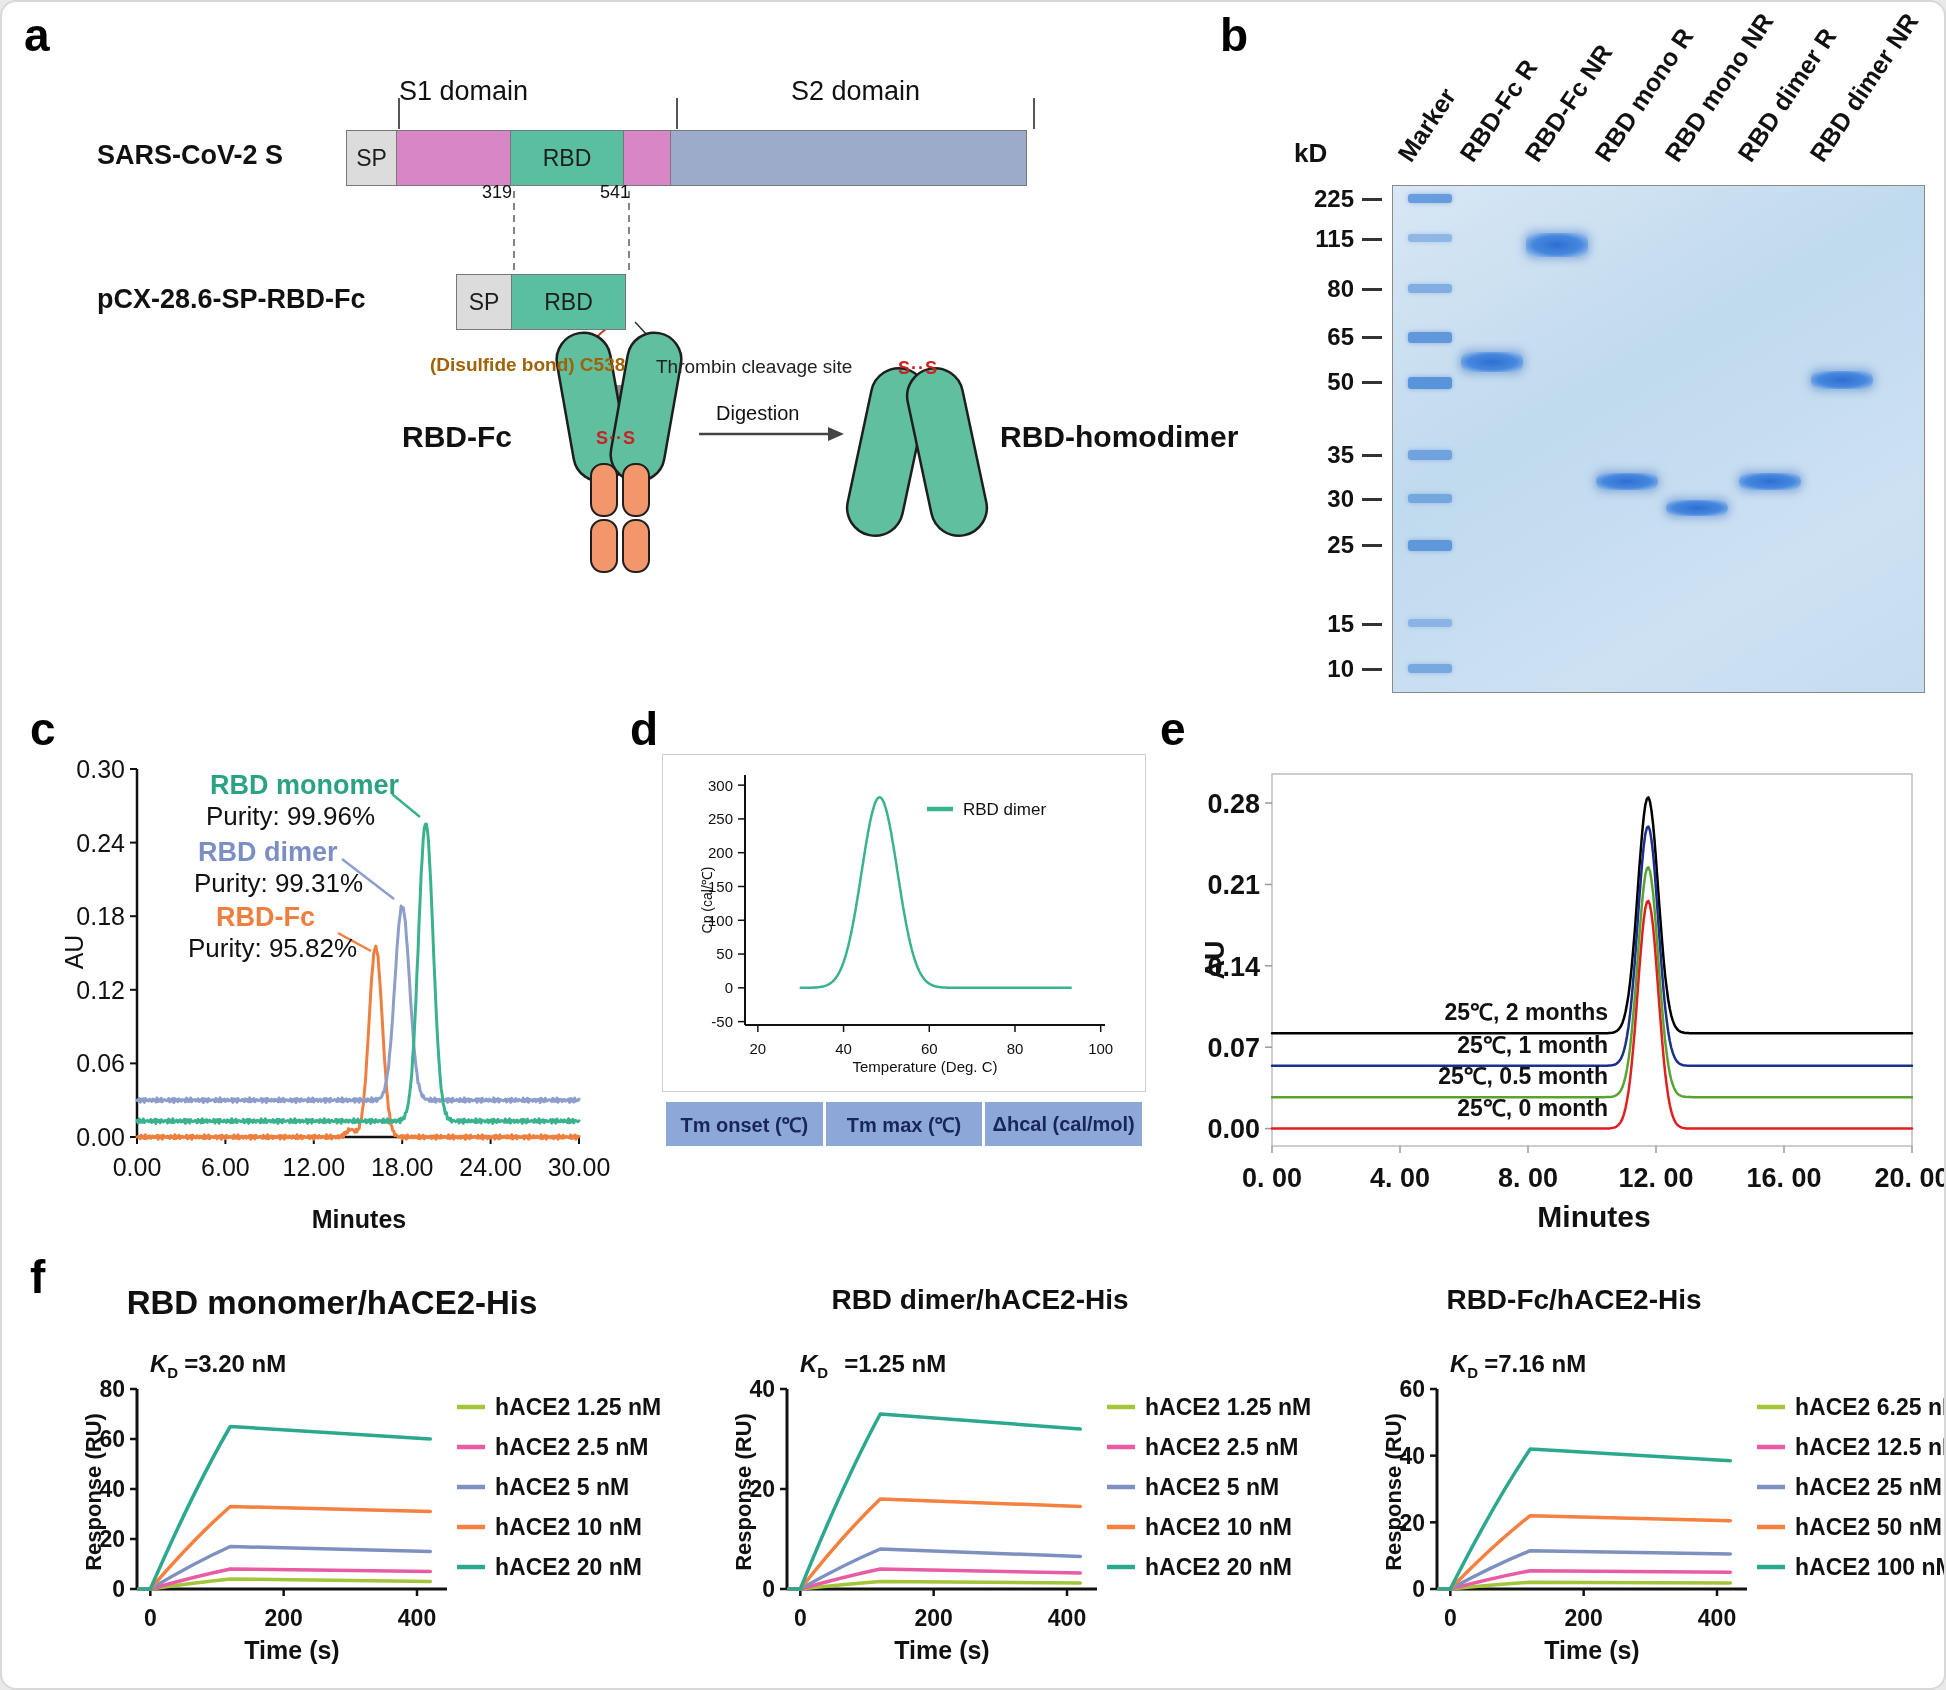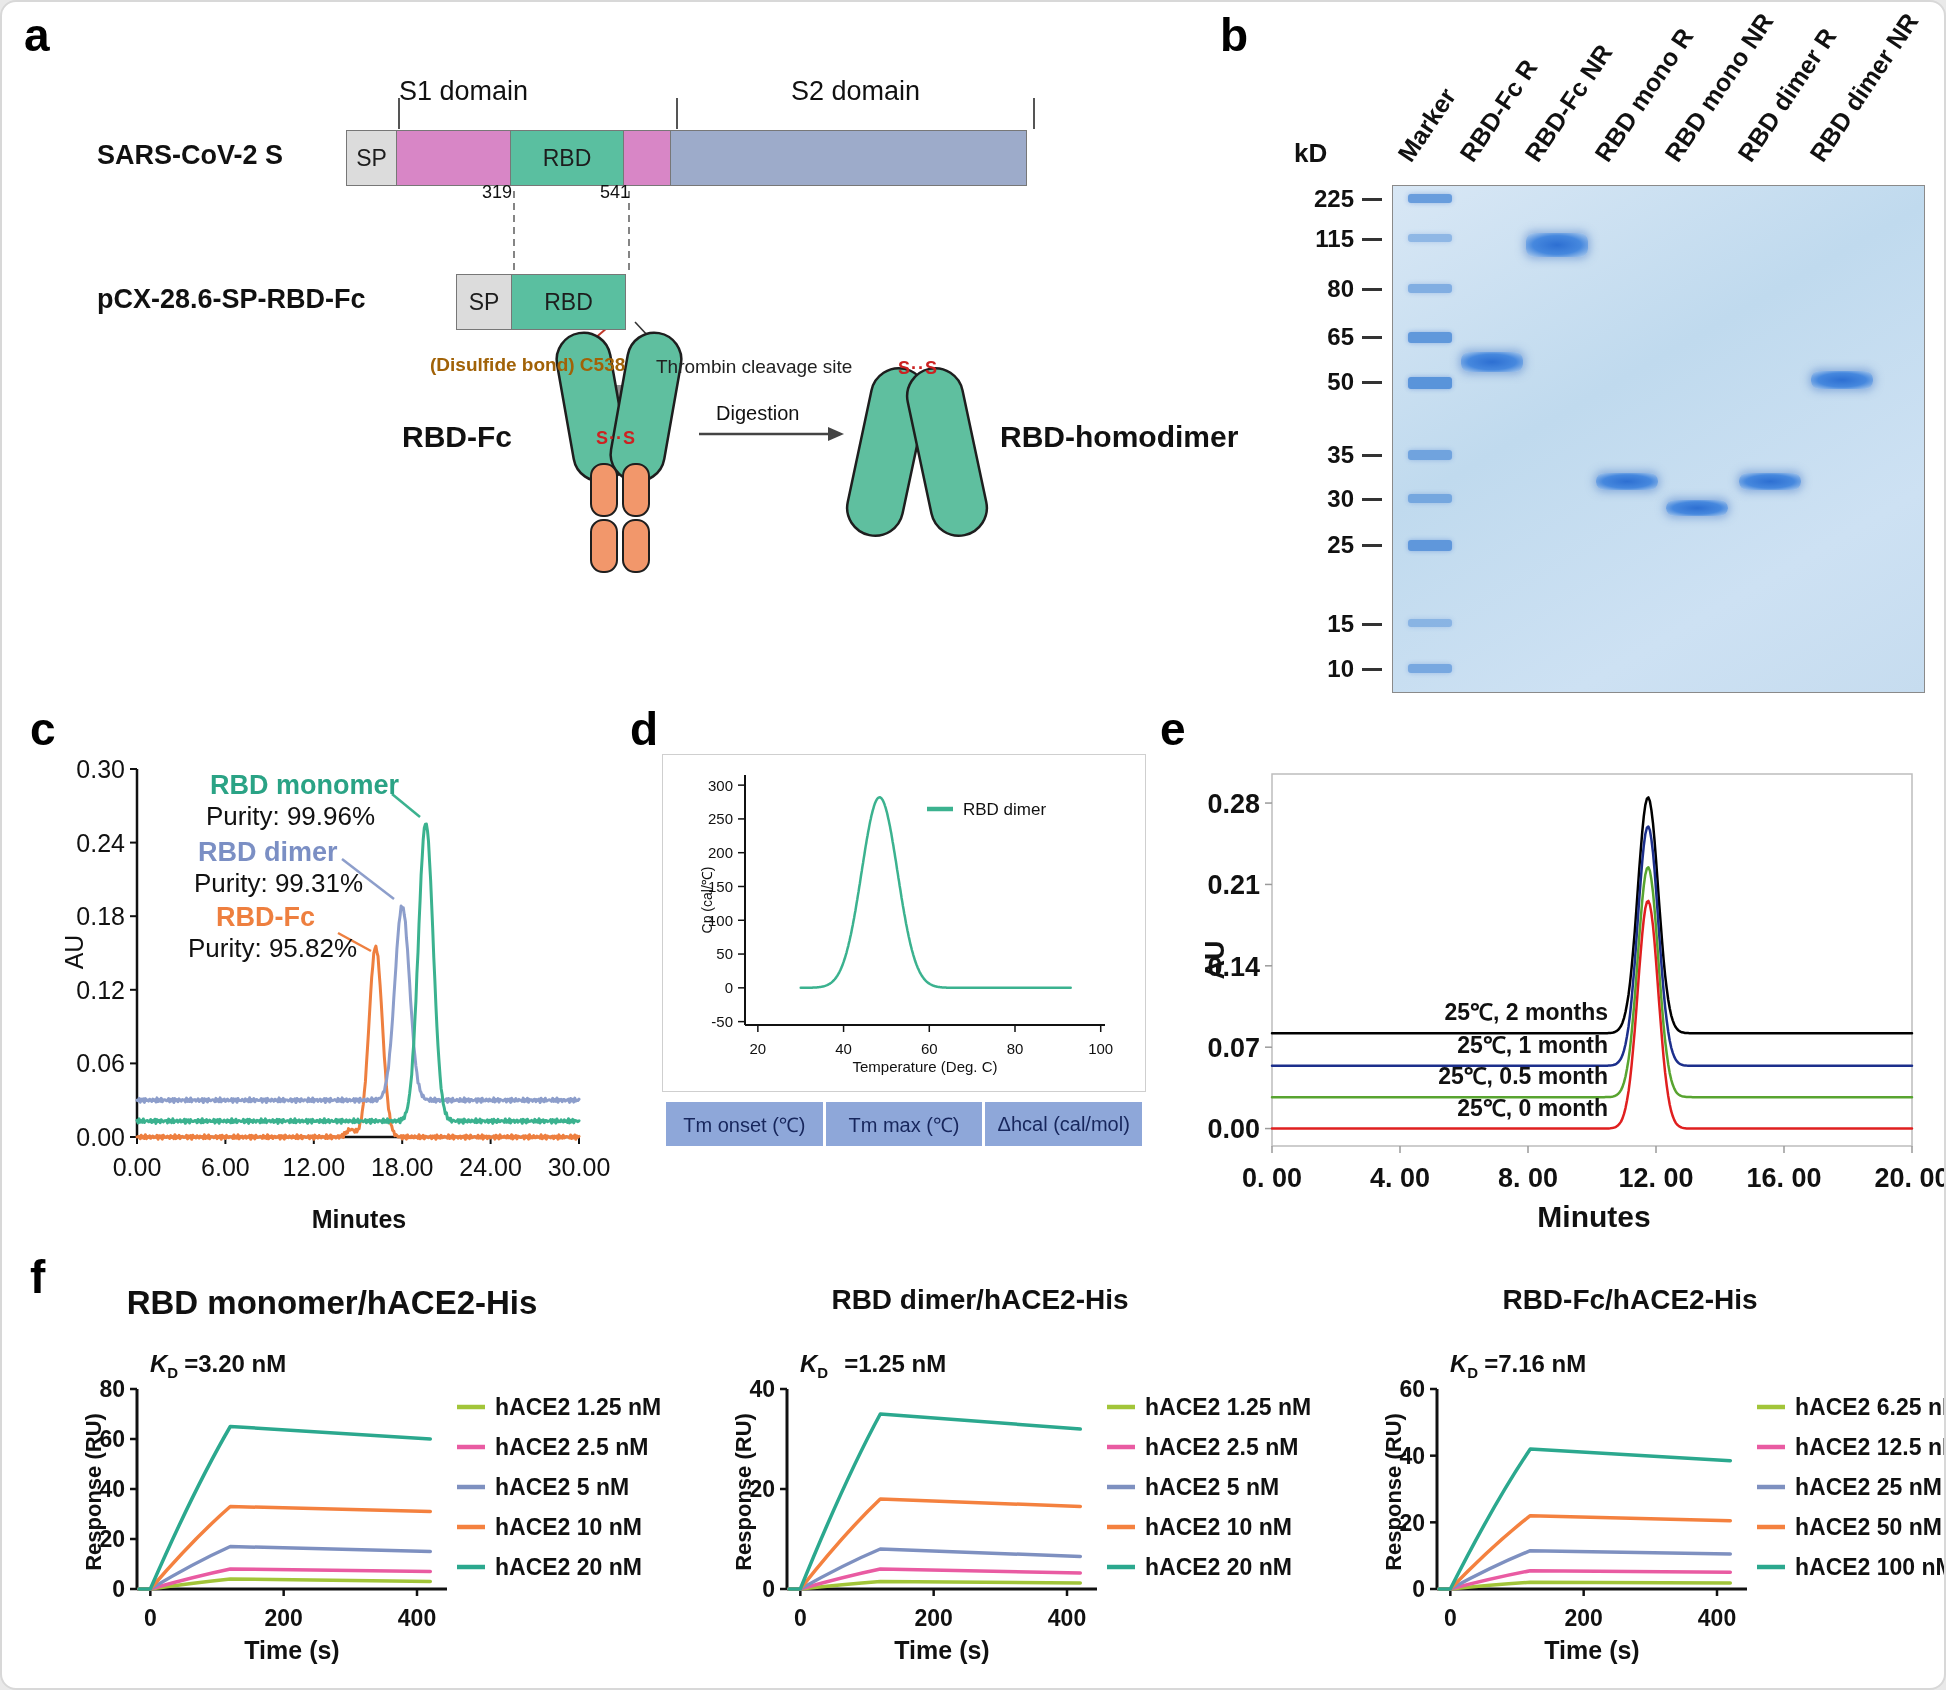--- a/index.html
+++ b/index.html
@@ -12,21 +12,21 @@
   .vlabel{position:absolute;transform:translate(-50%,-50%) rotate(-90deg);white-space:nowrap;color:#111;font-family:"Liberation Sans",sans-serif}
   .bar{position:absolute;display:flex;height:56px}
   .seg{height:100%;border:1.5px solid #777;margin-left:-1.5px;display:flex;align-items:center;justify-content:center;font-size:23px;color:#1d1d1d}
   svg.chart{position:absolute;overflow:visible;pointer-events:none}
   #art-a{position:absolute;left:0;top:0;pointer-events:none}
   .gelbg{position:absolute;left:1390px;top:183px;width:533px;height:508px;border:1px solid #8a8a8a;
          background:linear-gradient(150deg,#d8e7f5 0%,#c0daee 40%,#cde1f3 75%,#c6dcef 100%)}
   .frame-d{position:absolute;left:660px;top:752px;width:484px;height:338px;border:1px solid #cfcfcf}
   .tm-table{position:absolute;left:664px;top:1100px;width:476px}
   .tm-row{display:flex;gap:3px;margin-bottom:3px}
-  .tm-cell{flex:1;height:44px;display:flex;align-items:center;justify-content:center;font-weight:normal;font-size:20px;color:#17265c;font-family:"Liberation Sans",sans-serif}
+  .tm-cell{flex:1;height:44px;display:flex;align-items:center;justify-content:center;font-weight:bold;font-size:20px;color:#17265c;font-family:"Liberation Sans",sans-serif}
   .tm-head .tm-cell{background:#8ea7d9}
   .tm-vals .tm-cell{background:#c7d3ef}
   sub{font-size:15px;font-weight:bold}
 </style>
 </head>
 <body>
 
 <div id="figure">
 
   <div class="plabel" style="left:22px;top:6px">a</div>
@@ -307,21 +307,21 @@
       <line x1="360" y1="140" x2="388" y2="140" stroke="#7e90c0" stroke-width="4.5"></line>
       <text x="398" y="148.28" font-size="23" font-family="&quot;Liberation Sans&quot;, sans-serif" font-weight="bold" fill="#111">hACE2 5 nM</text>
       <line x1="360" y1="180" x2="388" y2="180" stroke="#f4813f" stroke-width="4.5"></line>
       <text x="398" y="188.28" font-size="23" font-family="&quot;Liberation Sans&quot;, sans-serif" font-weight="bold" fill="#111">hACE2 10 nM</text>
       <line x1="360" y1="220" x2="388" y2="220" stroke="#2ba88e" stroke-width="4.5"></line>
       <text x="398" y="228.28" font-size="23" font-family="&quot;Liberation Sans&quot;, sans-serif" font-weight="bold" fill="#111">hACE2 20 nM</text>
     </svg>
   <div class="vlabel b" style="left:742px;top:1490px;font-size:22px">Response (RU)</div>
   <div class="txt b hcenter" style="left:940px;top:1634px;font-size:25px">Time (s)</div>
 
-  <div class="txt b hcenter" style="left:1628px;top:1282px;font-size:28px">RBD-Fc/hACE2-His</div>
+  <div class="txt b hcenter" style="left:1572px;top:1282px;font-size:28px">RBD-Fc/hACE2-His</div>
   <div class="txt b" style="left:1448px;top:1348px;font-size:24px">
     <span style="font-style:italic">K</span><sub>D</sub><span style="margin-left:6px">=7.16 nM</span>
   </div>
   <svg class="chart" id="chart-f3" width="551" height="300" style="left: 1395px; top: 1345px;">
       <line x1="40" y1="242" x2="350" y2="242" stroke="#111" stroke-width="3"></line>
       <line x1="40" y1="42" x2="40" y2="242" stroke="#111" stroke-width="3"></line>
       <line x1="53.333333333333336" y1="242" x2="53.333333333333336" y2="249" stroke="#111" stroke-width="2.5"></line>
       <text x="53.333333333333336" y="279" text-anchor="middle" font-size="23" font-family="&quot;Liberation Sans&quot;, sans-serif" font-weight="bold" fill="#111">0</text>
       <line x1="186.66666666666669" y1="242" x2="186.66666666666669" y2="249" stroke="#111" stroke-width="2.5"></line>
       <text x="186.66666666666669" y="279" text-anchor="middle" font-size="23" font-family="&quot;Liberation Sans&quot;, sans-serif" font-weight="bold" fill="#111">200</text>

